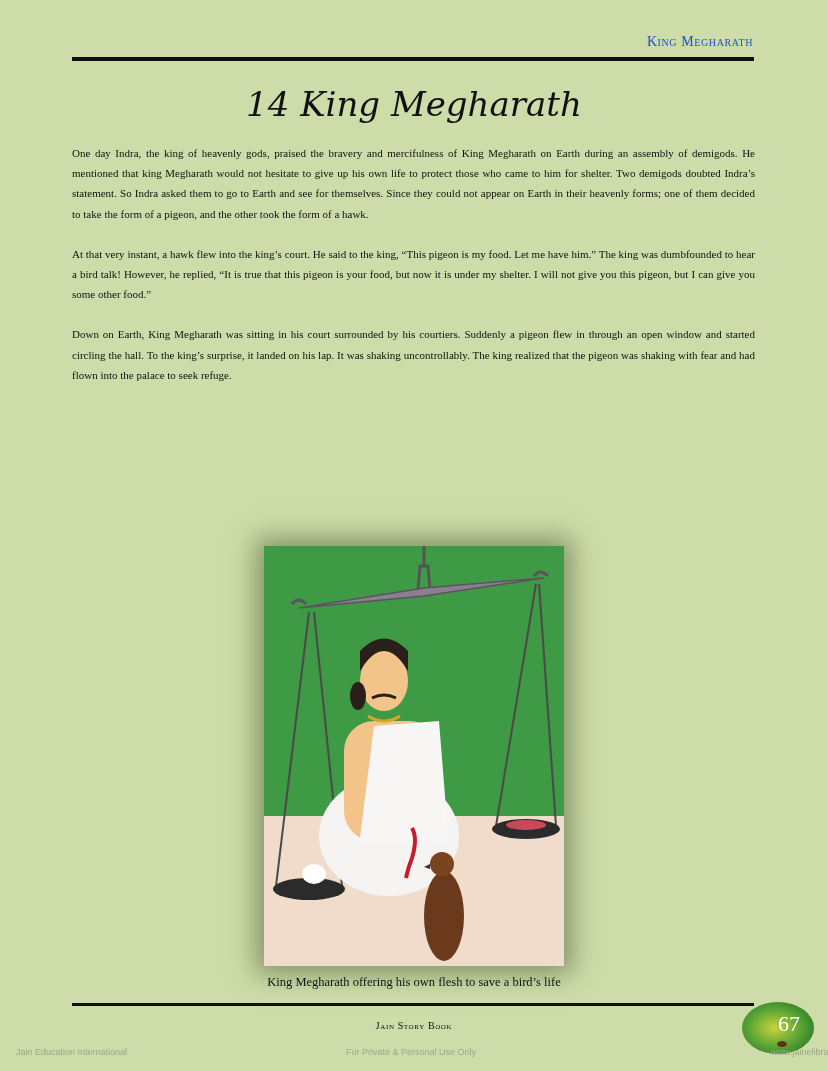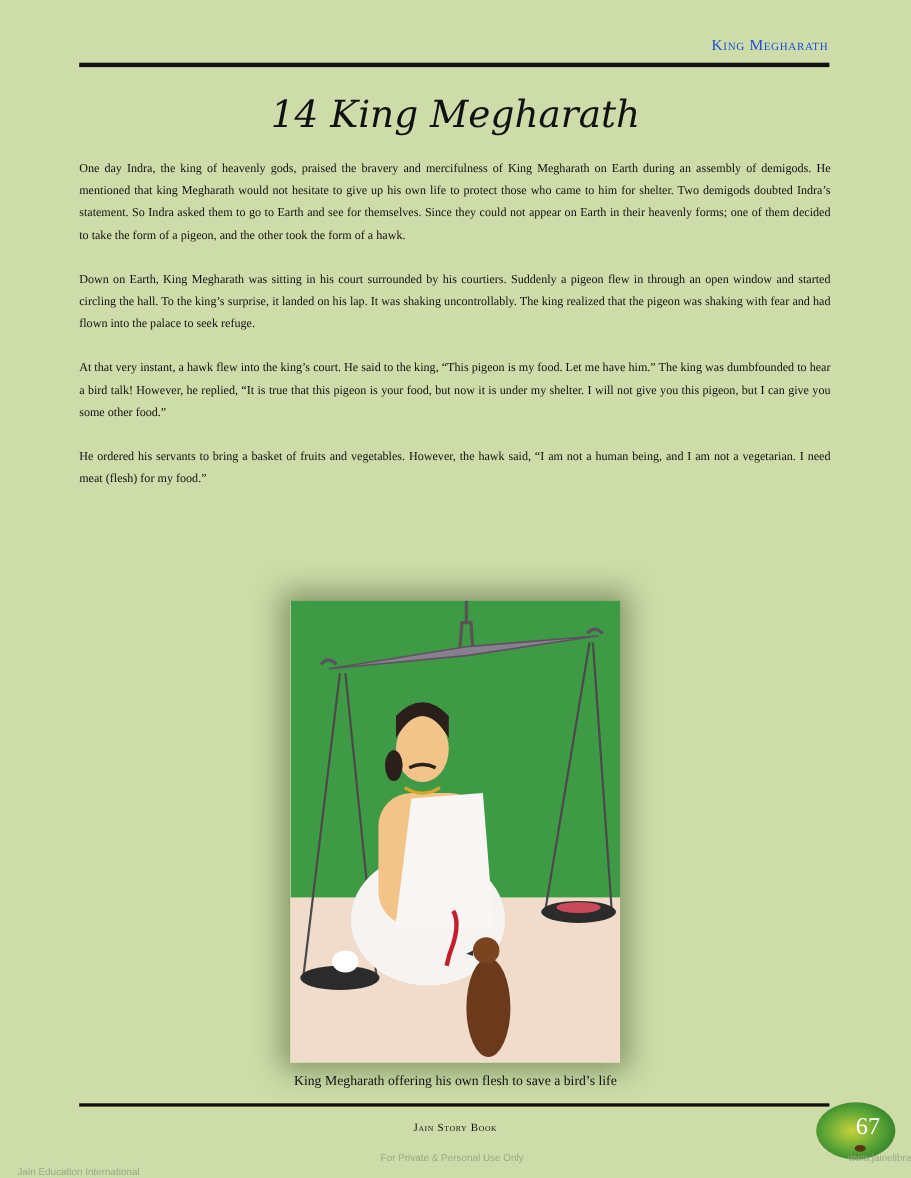--- a/index.html
+++ b/index.html
@@ -47,23 +47,22 @@
 </head>
 <body>
 
 <div class="running-head">King Megharath</div>
 <div class="rule-top"></div>
 
 <div class="title">14 King Megharath</div>
 
 <div class="body-text">
   <p>One day Indra, the king of heavenly gods, praised the bravery and mercifulness of King Megharath on Earth during an assembly of demigods.  He mentioned that king Megharath would not hesitate to give up his own life to protect those who came to him for shelter.  Two demigods doubted Indra’s statement. So Indra asked them to go to Earth and see for themselves.  Since they could not appear on Earth in their heavenly forms; one of them decided to take the form of a pigeon, and the other took the form of a hawk.</p>
+  <p>At that very instant, a hawk flew into the king’s court.  He said to the king, “This pigeon is my food.  Let me have him.” The king was dumbfounded to hear a bird talk! However, he replied, “It is true that this pigeon is your food, but now it is under my shelter.  I will not give you this pigeon, but I can give you some other food.”</p>
   <p>Down on Earth, King Megharath was sitting in his court surrounded by his courtiers.  Suddenly a pigeon flew in through an open window and started circling the hall.  To the king’s surprise, it landed on his lap. It was shaking uncontrollably.  The king realized that the pigeon was shaking with fear and had flown into the palace to seek refuge.</p>
-  <p>At that very instant, a hawk flew into the king’s court.  He said to the king, “This pigeon is my food.  Let me have him.” The king was dumbfounded to hear a bird talk! However, he replied, “It is true that this pigeon is your food, but now it is under my shelter.  I will not give you this pigeon, but I can give you some other food.”</p>
-  <p>He ordered his servants to bring a basket of fruits and vegetables.  However, the hawk said, “I am not a human being, and I am not a vegetarian.  I need meat (flesh) for my food.”</p>
 </div>
 
 <div class="figure">
   <svg width="300" height="420" viewBox="0 0 300 420">
     <rect x="0" y="0" width="300" height="270" fill="#3f9a45"></rect>
     <rect x="0" y="270" width="300" height="150" fill="#f1dccb"></rect>
 
     <path d="M160 0 L160 20 M156 20 L164 20 L166 44 L154 44 Z" stroke="#555" stroke-width="3" fill="none"></path>
 
     <path d="M35 62 L160 42 L280 32 L160 50 Z" fill="#8a7f8e" stroke="#5c5360" stroke-width="1.5"></path>
@@ -110,15 +109,15 @@
       <stop offset="0" stop-color="#c7d23a"></stop>
       <stop offset="0.6" stop-color="#5aa535"></stop>
       <stop offset="1" stop-color="#2f7d2a"></stop>
     </radialGradient>
   </defs>
   <ellipse cx="40" cy="30" rx="36" ry="26" fill="url(#lg)"></ellipse>
   <ellipse cx="44" cy="46" rx="5" ry="3" fill="#5a3410"></ellipse>
 </svg>
 <div class="page-number">67</div>
 
-<div class="watermark" style="left:16px;margin-top:13px;">Jain Education International</div>
+<div class="watermark" style="left:16px;">Jain Education International</div>
 <div class="watermark" style="left:346px;">For Private &amp; Personal Use Only</div>
 <div class="watermark" style="left:771px;">www.jainelibrary.org</div>
 
 </body></html>

